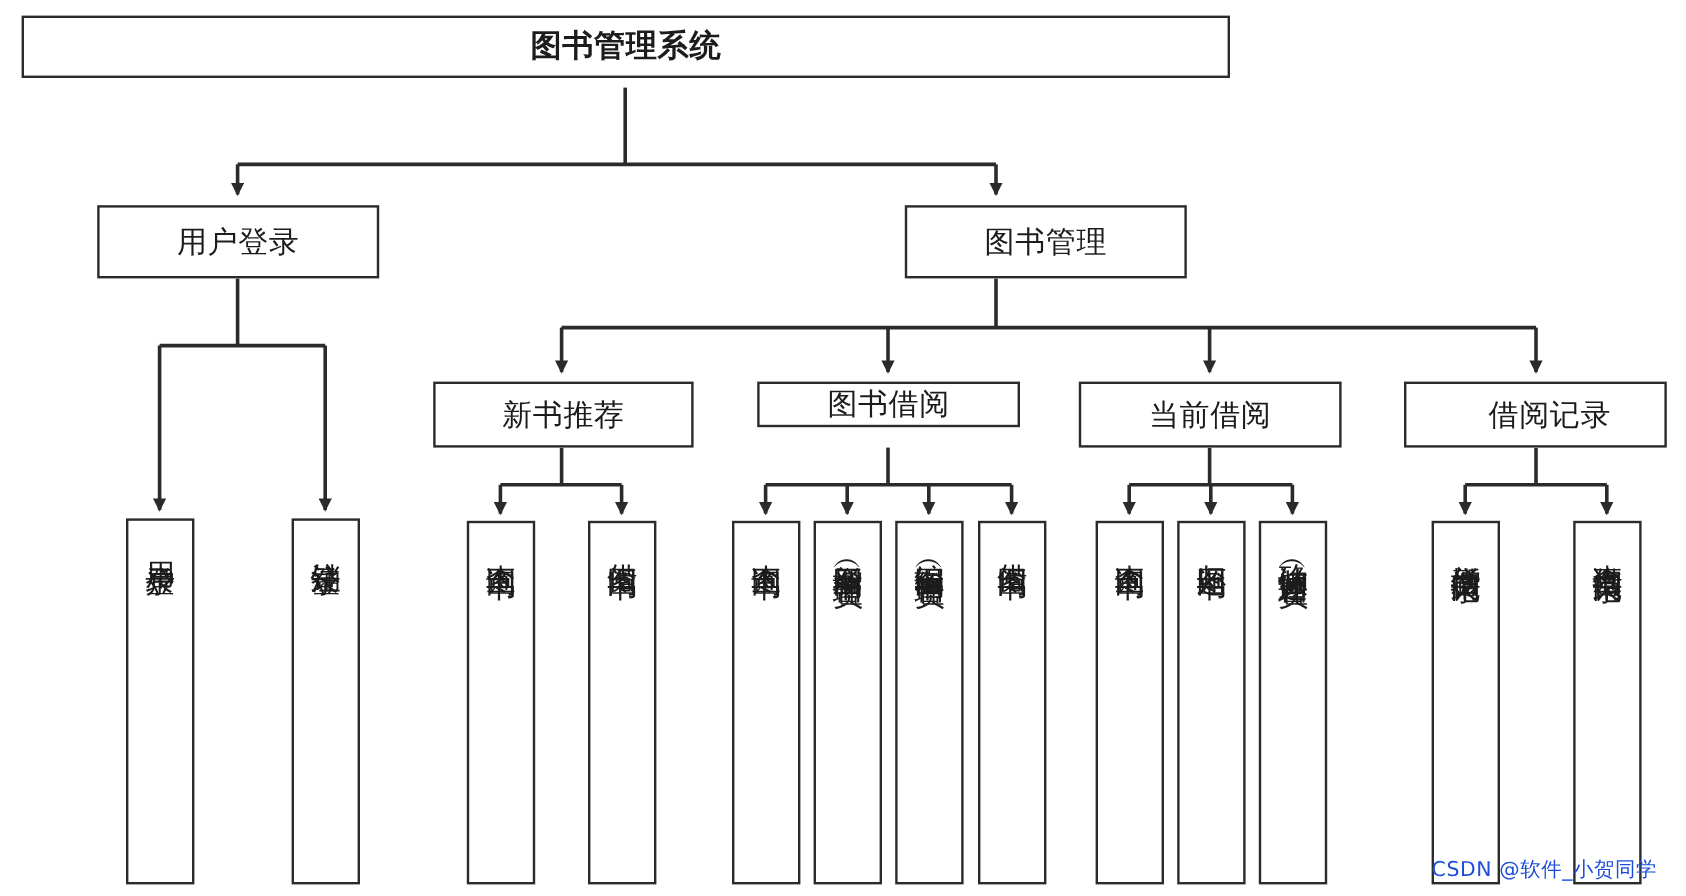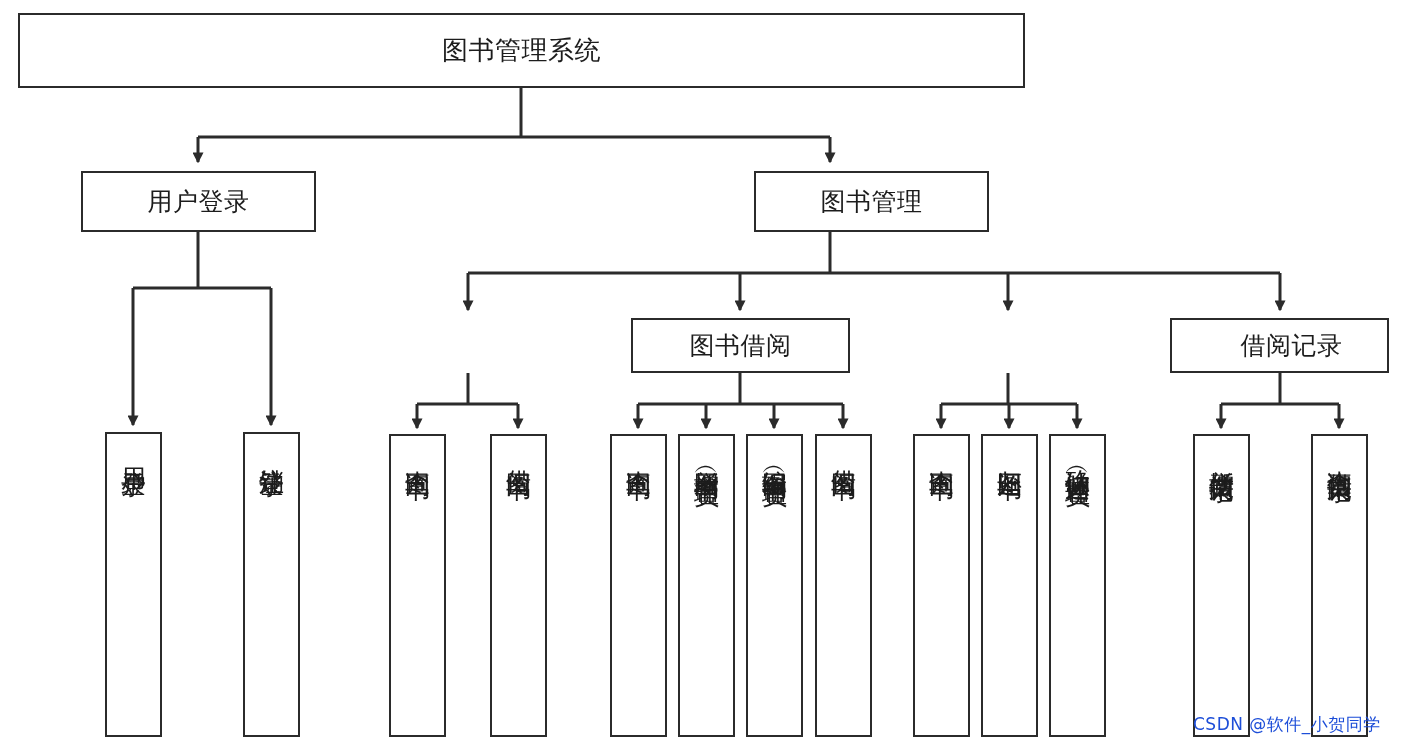--- a/index.html
+++ b/index.html
@@ -123,37 +123,43 @@
       <path d="M 1009 404 L 1009 428" marker-end="url(#arrow)"></path>
       <path d="M 1077 404 L 1077 428" marker-end="url(#arrow)"></path>
 
       <path d="M 1280 373 L 1280 404"></path>
       <path d="M 1221 404 L 1339 404"></path>
       <path d="M 1221 404 L 1221 428" marker-end="url(#arrow)"></path>
       <path d="M 1339 404 L 1339 428" marker-end="url(#arrow)"></path>
     </g>
   </svg>
 
-  <div class="node horiz root" style="left:18px; top:13px; width:1007px; height:75px;">
+  <div class="node horiz root" style="left:18px; top:13px; width:1007px; height:52px;font-weight:bold;">
     <span class="label">图书管理系统</span>
   </div>
 
   <div class="node horiz" style="left:81px; top:171px; width:235px; height:61px;">
     <span class="label">用户登录</span>
   </div>
 
   <div class="node horiz" style="left:712px; top:171px; width:235px; height:61px;margin-left:42px;">
     <span class="label">图书管理</span>
   </div>
 
-
-  <div class="node horiz" style="left:631px; top:318px; width:219px; height:55px;">
+  <div class="node horiz" style="left:361px; top:318px; width:217px; height:55px;">
+    <span class="label">新书推荐</span>
+  </div>
+
+  <div class="node horiz" style="left:631px; top:318px; width:219px; height:38px;">
     <span class="label">图书借阅</span>
   </div>
 
+  <div class="node horiz" style="left:899px; top:318px; width:219px; height:55px;">
+    <span class="label">当前借阅</span>
+  </div>
 
   <div class="node horiz" style="left:1170px; top:318px; width:219px; height:55px;padding-left:24px;">
     <span class="label">借阅记录</span>
   </div>
 
   <div class="node vert" style="left:105px; top:432px; width:57px; height:305px;">
     <span class="label">用户登录</span>
   </div>
 
   <div class="node vert" style="left:243px; top:432px; width:57px; height:305px;">

